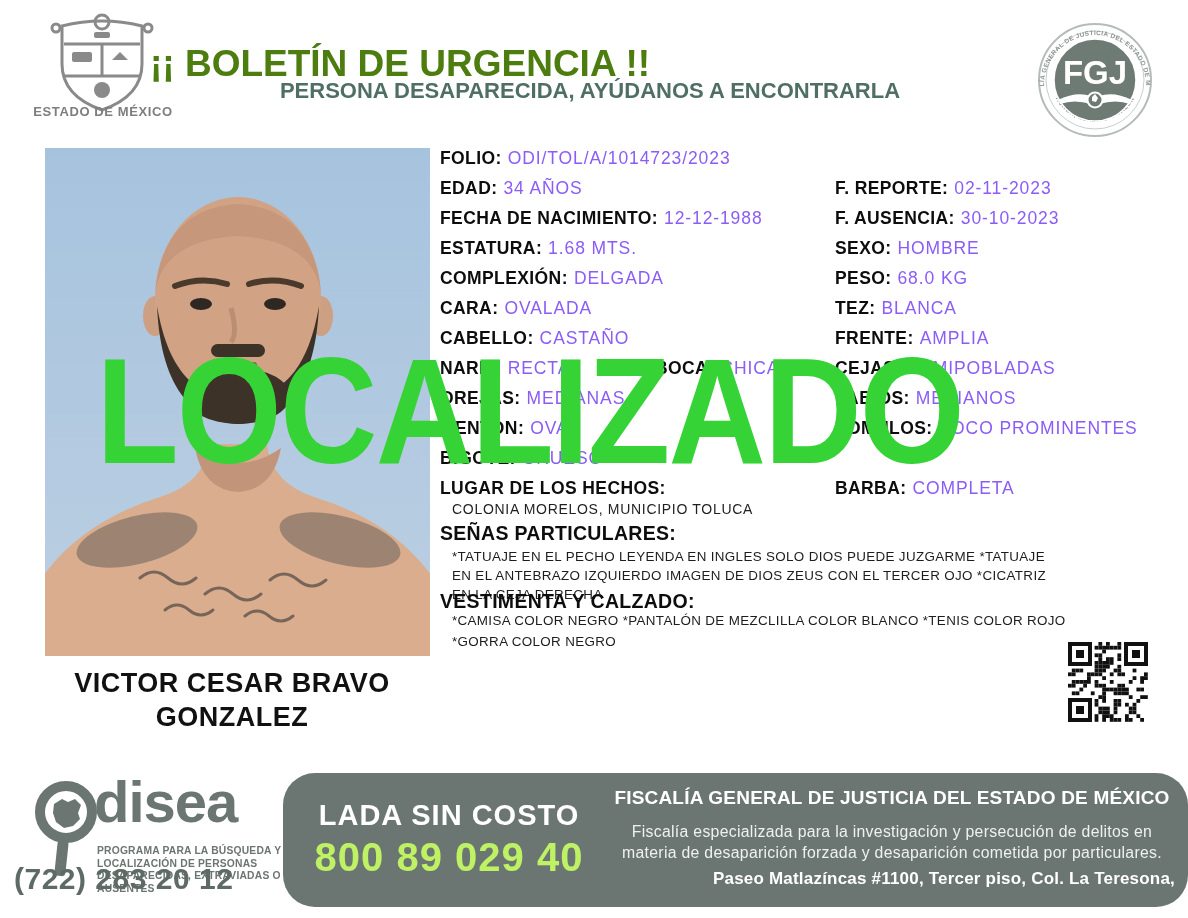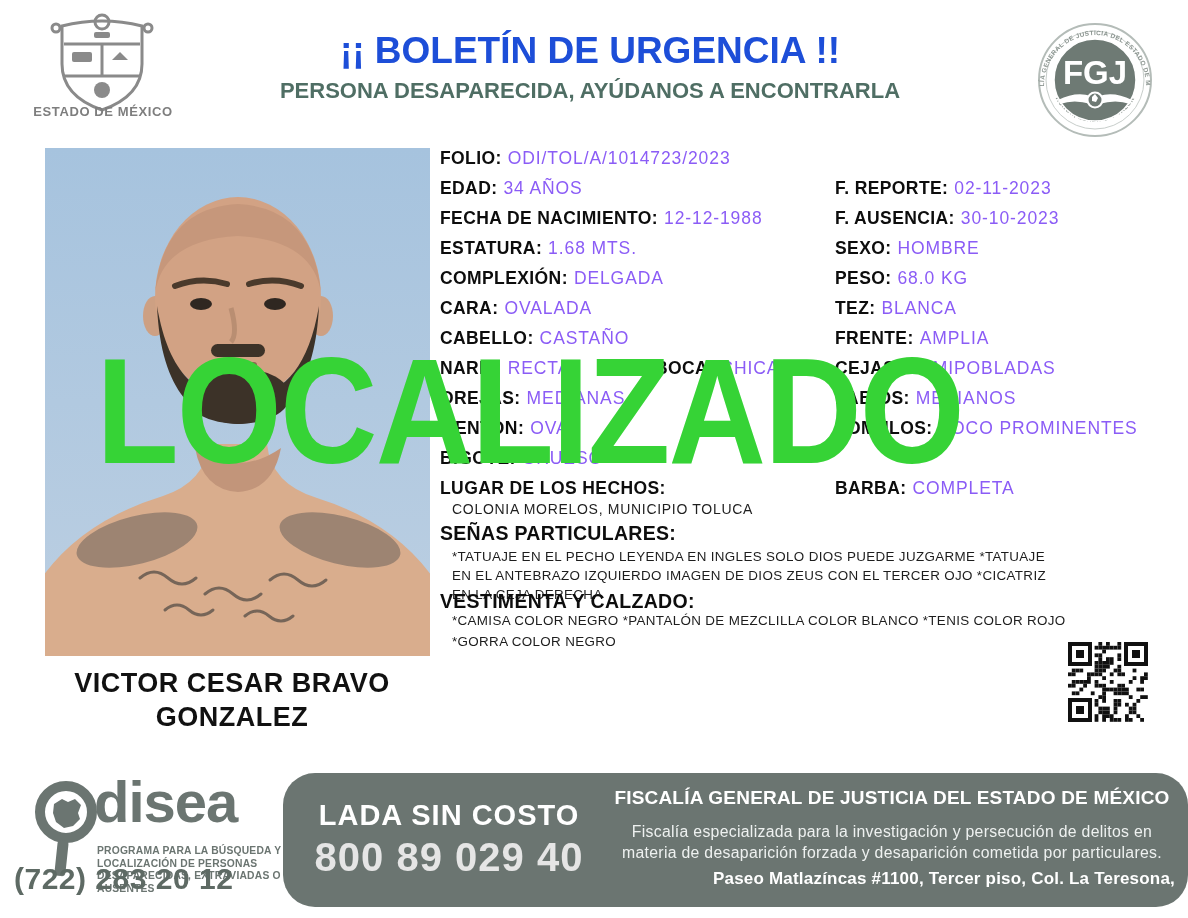--- a/index.html
+++ b/index.html
@@ -5,22 +5,22 @@
   html,body{margin:0;padding:0;background:#e9e9e9;}
   *{box-sizing:border-box;}
   .page{
     position:relative;width:1188px;height:918px;margin:0 auto;background:#ffffff;
     font-family:"Liberation Sans","DejaVu Sans",sans-serif;overflow:hidden;
   }
   
   .state-logo{position:absolute;left:42px;top:12px;width:120px;height:102px;}
   .state-caption{position:absolute;left:18px;top:104px;width:170px;text-align:center;
     font-size:13px;font-weight:800;color:#7e7e7e;letter-spacing:.6px;}
-  .main-title{position:absolute;left:150px;top:30px;width:880px;text-align:center;
-    font-size:37px;font-weight:800;color:#1d4ed8;letter-spacing:0;white-space:nowrap;}
+  .main-title{position:absolute;left:150px;top:43px;width:880px;
+    font-size:37px;font-weight:800;color:#4d7c0f;letter-spacing:0;white-space:nowrap;}
   .sub-title{position:absolute;left:150px;top:78px;width:880px;text-align:center;
     font-size:22px;font-weight:800;color:#4f6e64;white-space:nowrap;}
   .fgj-seal{position:absolute;left:1028px;top:20px;width:134px;height:120px;}
   
   .photo{position:absolute;left:45px;top:148px;width:385px;height:508px;overflow:hidden;}
   .person-name{position:absolute;left:28px;top:666px;width:408px;text-align:center;
     font-size:27px;line-height:34px;font-weight:800;color:#111;letter-spacing:.5px;}
   
   .row{position:absolute;white-space:nowrap;font-size:17.5px;color:#141414;}
   .col-left{left:440px;}
@@ -44,21 +44,21 @@
   .odisea-brand{position:absolute;left:94px;top:772px;font-size:58px;font-weight:800;
     color:#6b7571;letter-spacing:-1px;line-height:60px;}
   .odisea-tagline{position:absolute;left:97px;top:845px;width:205px;font-size:10.3px;line-height:12.5px;
     font-weight:700;color:#6b7571;letter-spacing:.2px;}
   .odisea-phone{position:absolute;left:14px;top:862px;width:268px;
     font-size:30px;font-weight:800;color:#5e6a64;letter-spacing:.5px;}
   .footer-bar{position:absolute;left:283px;top:773px;width:905px;height:134px;background:#6b7571;border-radius:32px;}
   .lada-label{position:absolute;left:16px;top:26px;width:300px;text-align:center;
     font-size:29px;font-weight:800;color:#fff;letter-spacing:1px;}
   .lada-number{position:absolute;left:16px;top:62px;width:300px;text-align:center;
-    font-size:40px;font-weight:800;color:#e5e5e5;letter-spacing:1px;}
+    font-size:40px;font-weight:800;color:#bef264;letter-spacing:1px;}
   .fgj-title{position:absolute;left:326px;top:14px;width:566px;text-align:center;
     font-size:19px;font-weight:800;color:#fff;letter-spacing:.2px;white-space:nowrap;}
   .fgj-desc{position:absolute;left:326px;top:48px;width:566px;text-align:center;
     font-size:15.8px;line-height:21px;color:#eef1f0;letter-spacing:.3px;}
   .fgj-address{position:absolute;left:326px;top:96px;width:566px;text-align:right;
     font-size:17px;line-height:20px;font-weight:800;color:#fff;letter-spacing:.2px;}
 </style>
 </head>
 <body>
 

